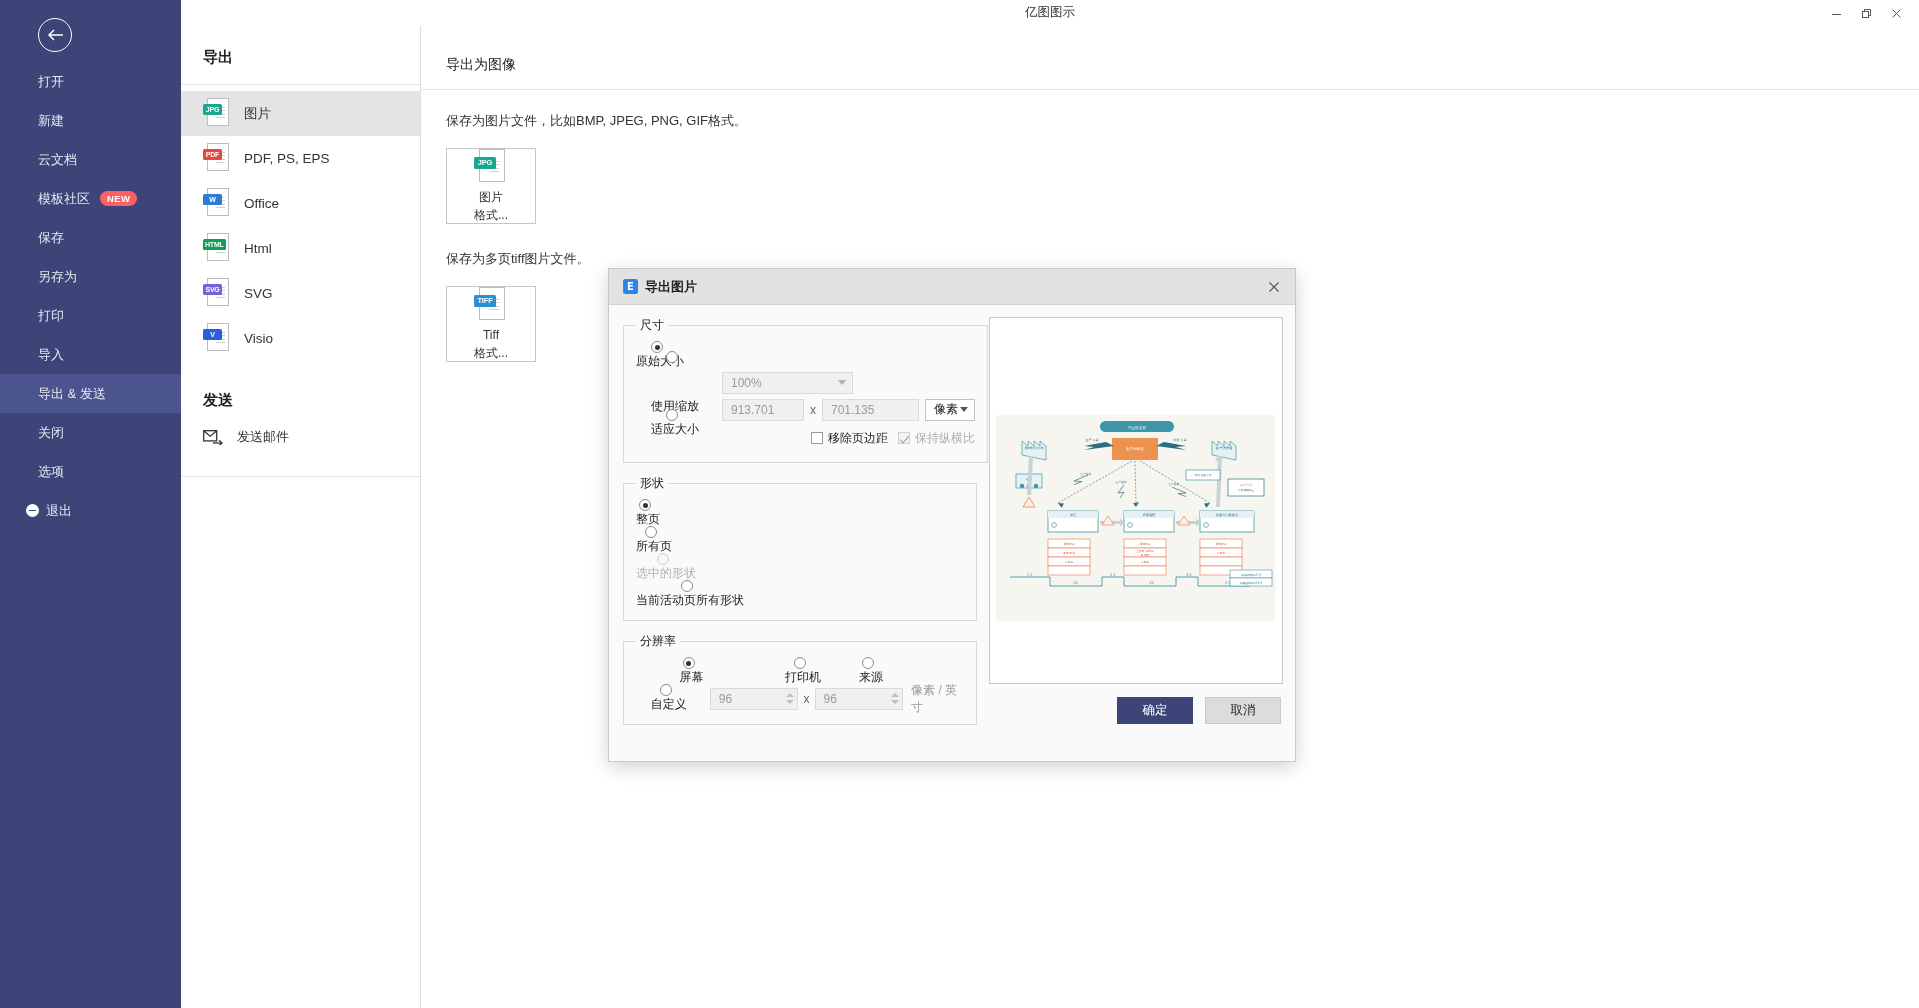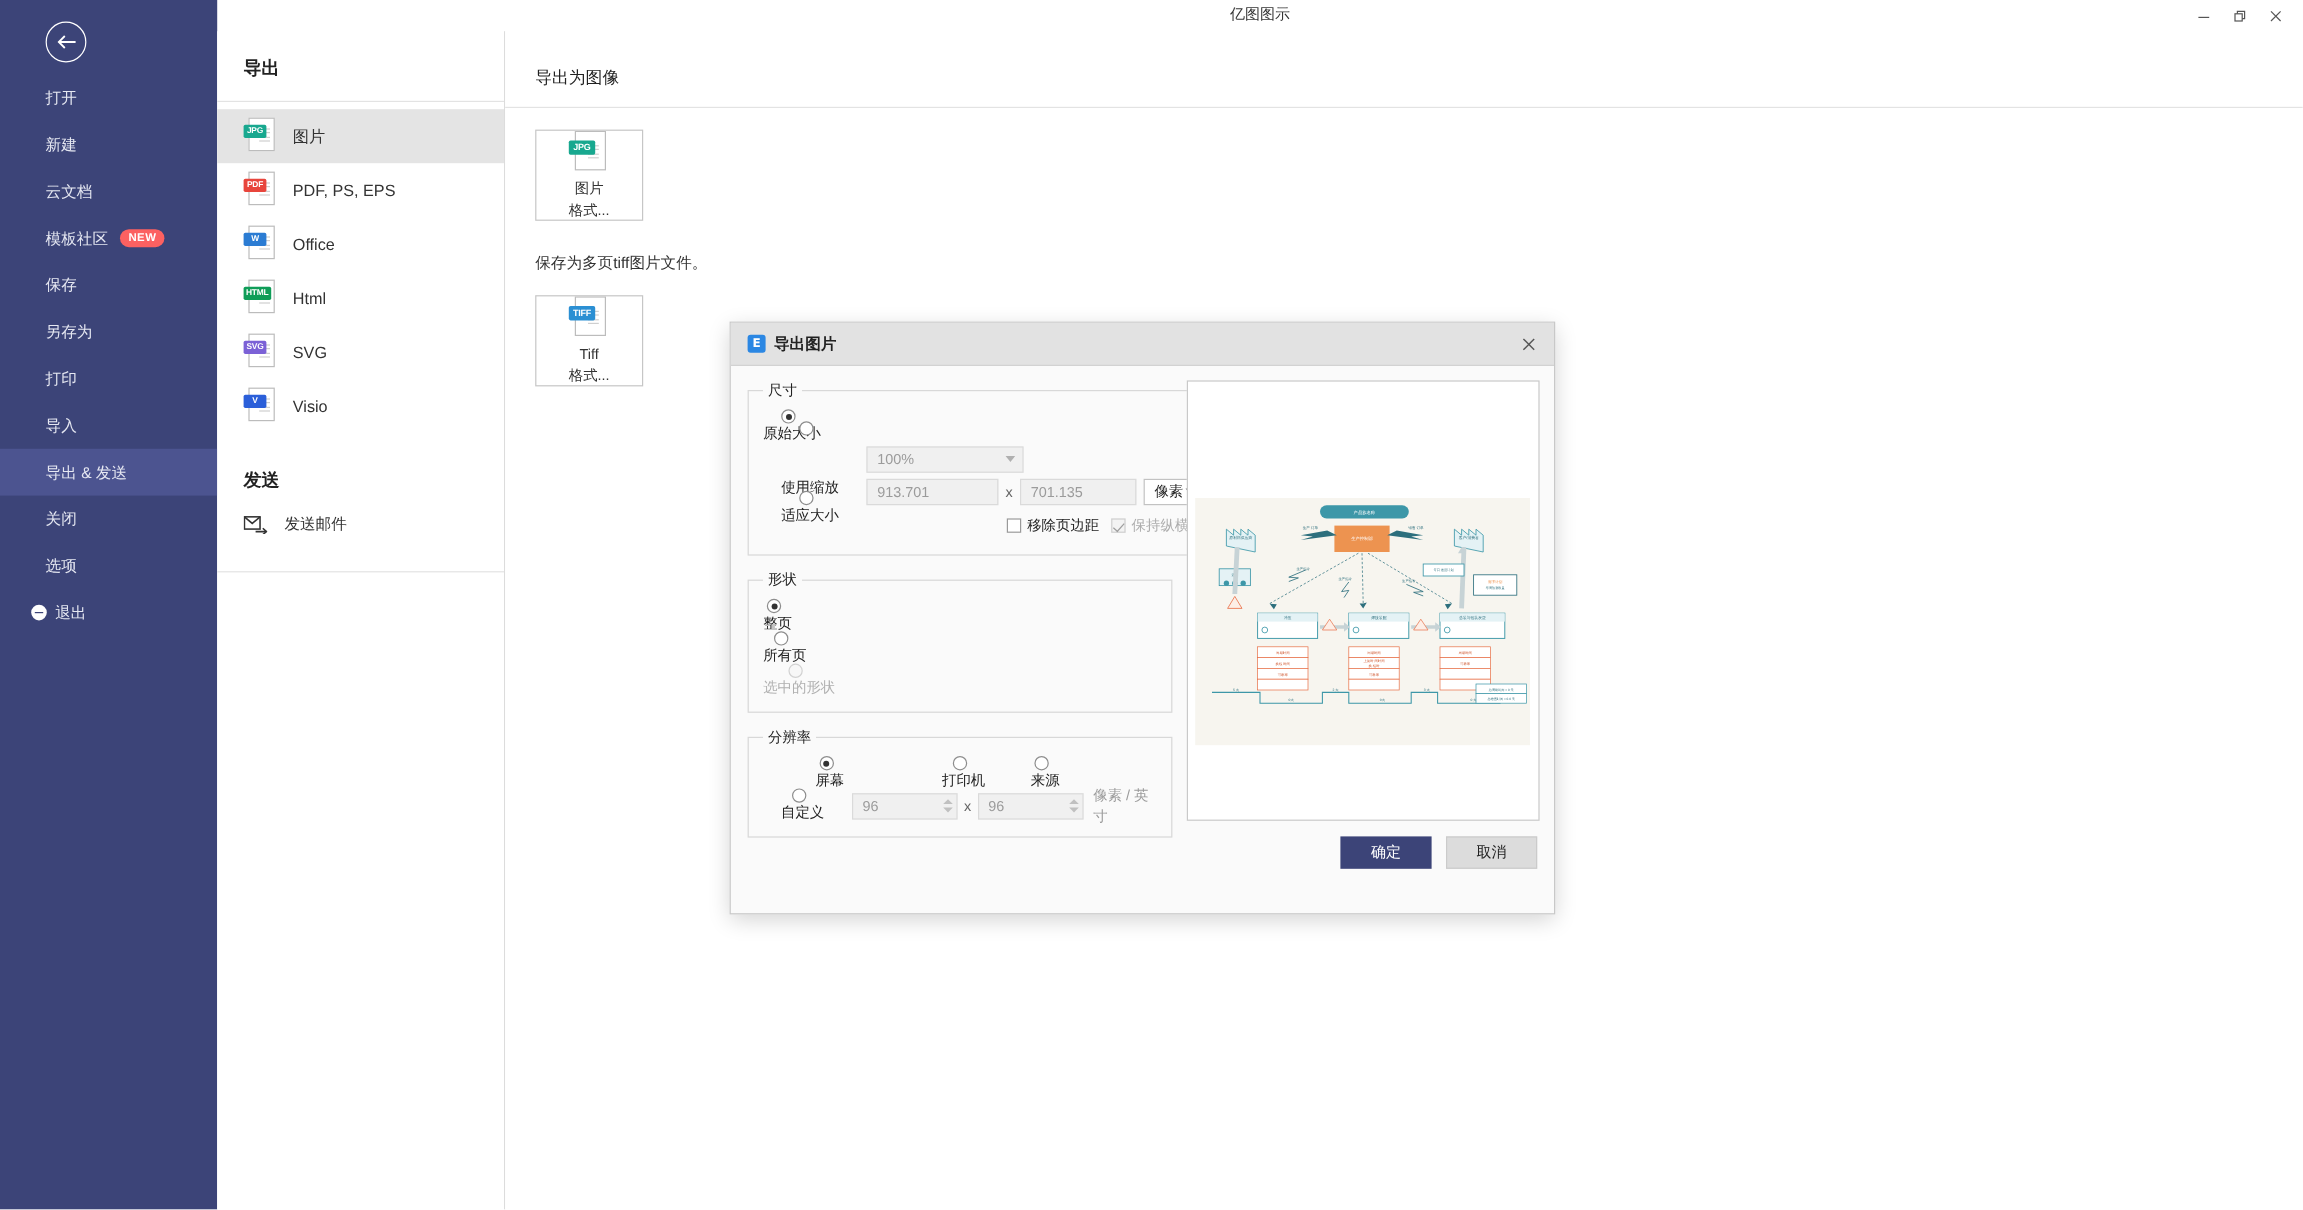--- a/index.html
+++ b/index.html
@@ -436,20 +436,21 @@
         </svg>
       </span>
       <span class="slabel">发送邮件</span>
     </div>
   </div>
 
   <div class="main">
     <div class="main-title">导出为图像</div>
     <div class="main-rule"></div>
 
+    <div class="main-desc">保存为图片文件，比如BMP, JPEG, PNG, GIF格式。</div>
     <div class="tile">
       <span class="fileicon big">
         <span class="sheet"></span>
           <span class="lines" style="left:16px;top:12px;">
             <i></i>
             <i></i>
             <i></i>
             <i></i>
           </span>
         <span class="tag tag-jpg">JPG</span>
@@ -510,21 +511,21 @@
               <span>100%</span>
               <span class="caret"></span>
             </div>
           </div>
 
           <div class="row">
             <label class="radio-lbl" style="width:78px;margin-top:28px;">
               <span class="rad"></span>
               <span>适应大小</span>
             </label>
-            <div class="txtbox" style="width:110px;margin-left:8px;">
+            <div class="txtbox" style="width:82px;margin-left:8px;">
               <span>913.701</span>
             </div>
             <span class="xsep">x</span>
             <div class="txtbox" style="width:97px;">
               <span>701.135</span>
             </div>
             <div class="selbox enabled" style="width:50px;margin-left:6px;">
               <span>像素</span>
               <span class="caret"></span>
             </div>
@@ -553,20 +554,26 @@
           <div class="row">
             <label class="radio-lbl">
               <span class="rad"></span>
               <span>所有页</span>
             </label>
           </div>
           <div class="row">
             <label class="radio-lbl disabled">
               <span class="rad dis"></span>
               <span>选中的形状</span>
+            </label>
+          </div>
+          <div class="row">
+            <label class="radio-lbl">
+              <span class="rad"></span>
+              <span>当前活动页所有形状</span>
             </label>
           </div>
         </fieldset>
 
         <fieldset class="grp">
           <legend>分辨率</legend>
           <div class="row">
             <label class="radio-lbl" style="width:111px;">
               <span class="rad on"></span>
               <span>屏幕</span>

